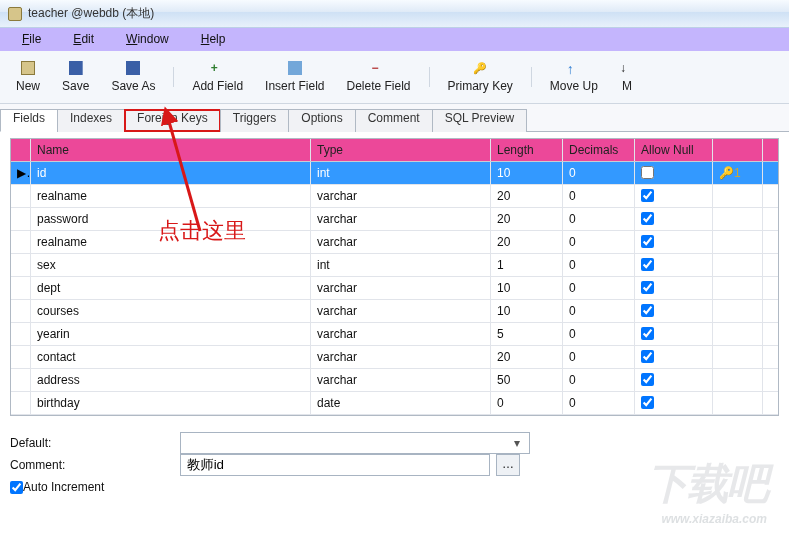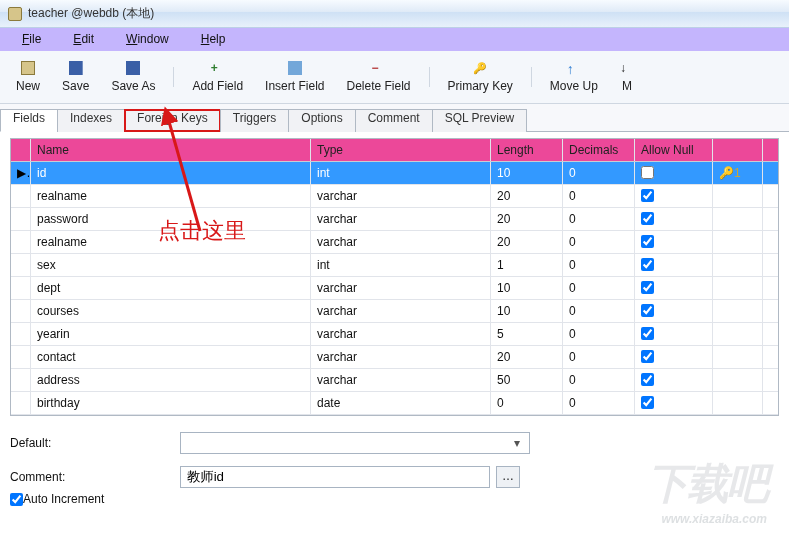--- a/index.html
+++ b/index.html
@@ -99,21 +99,21 @@
     height:22px; line-height:14px;
   }
   .gh { color:#222; font-weight:normal; }
   .grow { border-bottom:1px solid #e1e4ea; }
   .grow.sel { background:#3399ff; color:#fff; }
   .rowmark { text-align:center; color:#222; }
   .grow.sel .rowmark { color:#000; }
   .cb { width:13px; height:13px; }
   .keycell { color:#c6a63b; }
 
-  .lower { padding:16px 10px 0 10px; display:grid; grid-template-columns: 170px 350px; row-gap:12px; align-items:center;}
+  .lower { padding:16px 10px 0 10px; display:grid; grid-template-columns: 170px 350px; row-gap:0; align-items:center;}
   .combo { height:22px; border:1px solid #a8b4c2; background:#fff; display:flex; align-items:center; justify-content:space-between; padding:0 4px;}
   .combo .arrow { width:16px; text-align:center; color:#555;}
   .txt { height:22px; border:1px solid #a8b4c2; padding:2px 6px; width:310px;}
   .dots { width:24px; height:22px; border:1px solid #a8b4c2; background:#eef1f5; margin-left:6px; text-align:center; line-height:18px;}
   .row2 { display:flex; align-items:center;}
   .ac { padding:4px 10px 0 10px; display:flex; align-items:center; }
 
   .anno {
     position:absolute; color:#d81818; font-size:22px; font-family: "SimSun","Songti SC",serif;
     left:158px; top:216px; pointer-events:none;

